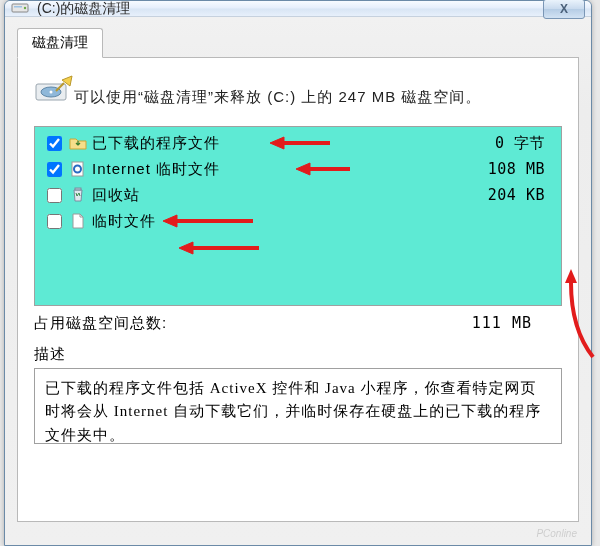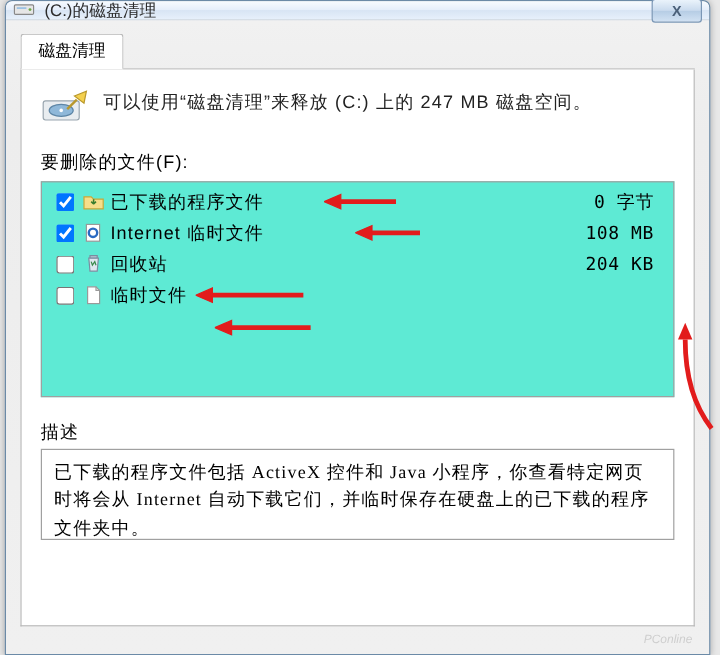--- a/index.html
+++ b/index.html
@@ -70,22 +70,21 @@
     margin: 0 12px 12px 12px;
     padding: 16px 16px 8px 16px;
     border: 1px solid #b9b9b9;
     border-top: none;
     background: #fff;
     height: calc(100% - 80px);
   }
 
   .intro {
     display: flex;
-    align-items: flex-start;
-    gap: 12px;
+    align-items: flex-end;
     margin-bottom: 18px;
   }
   .intro-text { flex: 1; font-size: 15px; line-height: 1.55; color: #222; letter-spacing: 1px; }
 
   .section-label { font-size: 15px; margin-bottom: 6px; letter-spacing: 1px; }
 
   
   .filelist-wrap { position: relative; }
   .filelist {
     border: 1px solid #a0a0a0;
@@ -189,21 +188,20 @@
           <rect x="2" y="10" width="30" height="16" rx="2" fill="#e9edf0" stroke="#9aa6af"></rect>
           <ellipse cx="17" cy="18" rx="10" ry="5" fill="#8fb8d9" stroke="#5e86a6"></ellipse>
           <circle cx="17" cy="18" r="1.5" fill="#fff"></circle>
           <path d="M28 6 L38 2 L36 12 Z" fill="#f4d04e" stroke="#b9982c"></path>
           <line x1="30" y1="9" x2="22" y2="17" stroke="#b9982c" stroke-width="2"></line>
         </svg>
       </span>
       <div class="intro-text">可以使用“磁盘清理”来释放  (C:) 上的 247 MB 磁盘空间。</div>
     </div>
 
-    <div class="section-label">要删除的文件(F):</div>
 
     <div class="filelist-wrap">
       <div class="filelist">
 
         <div class="file-row">
           <input type="checkbox" checked="" style="">
           <span class="ficon">
             <svg width="18" height="16" viewBox="0 0 18 16">
                 <path d="M1 4h6l2 2h8v8H1z" fill="#f6de8a" stroke="#c9a737"></path>
                 <path d="M9 6v4m0 0l-2-2m2 2l2-2" stroke="#3a7d2e" stroke-width="1.3" fill="none"></path>
@@ -272,20 +270,22 @@
       </div>
       <div class="arrow" style="left:145px; top:113px;">
         <svg width="80" height="18">
             <polygon points="0,9 14,3 14,15"></polygon>
             <line x1="14" y1="9" x2="80" y2="9" stroke-width="4"></line>
           </svg>
       </div>
     </div>
 
     <div class="total-row">
+      <span class="label">占用磁盘空间总数:</span>
+      <span class="value">111 MB</span>
     </div>
 
     <div class="desc-label">描述</div>
     <div class="desc-box">
       <span>已下载的程序文件包括 ActiveX 控件和 Java 小程序，你查看特定网页时将会从 Internet 自动下载它们，并临时保存在硬盘上的已下载的程序文件夹中。</span>
     </div>
 
   </div>
 
   <div class="big-arrow">

